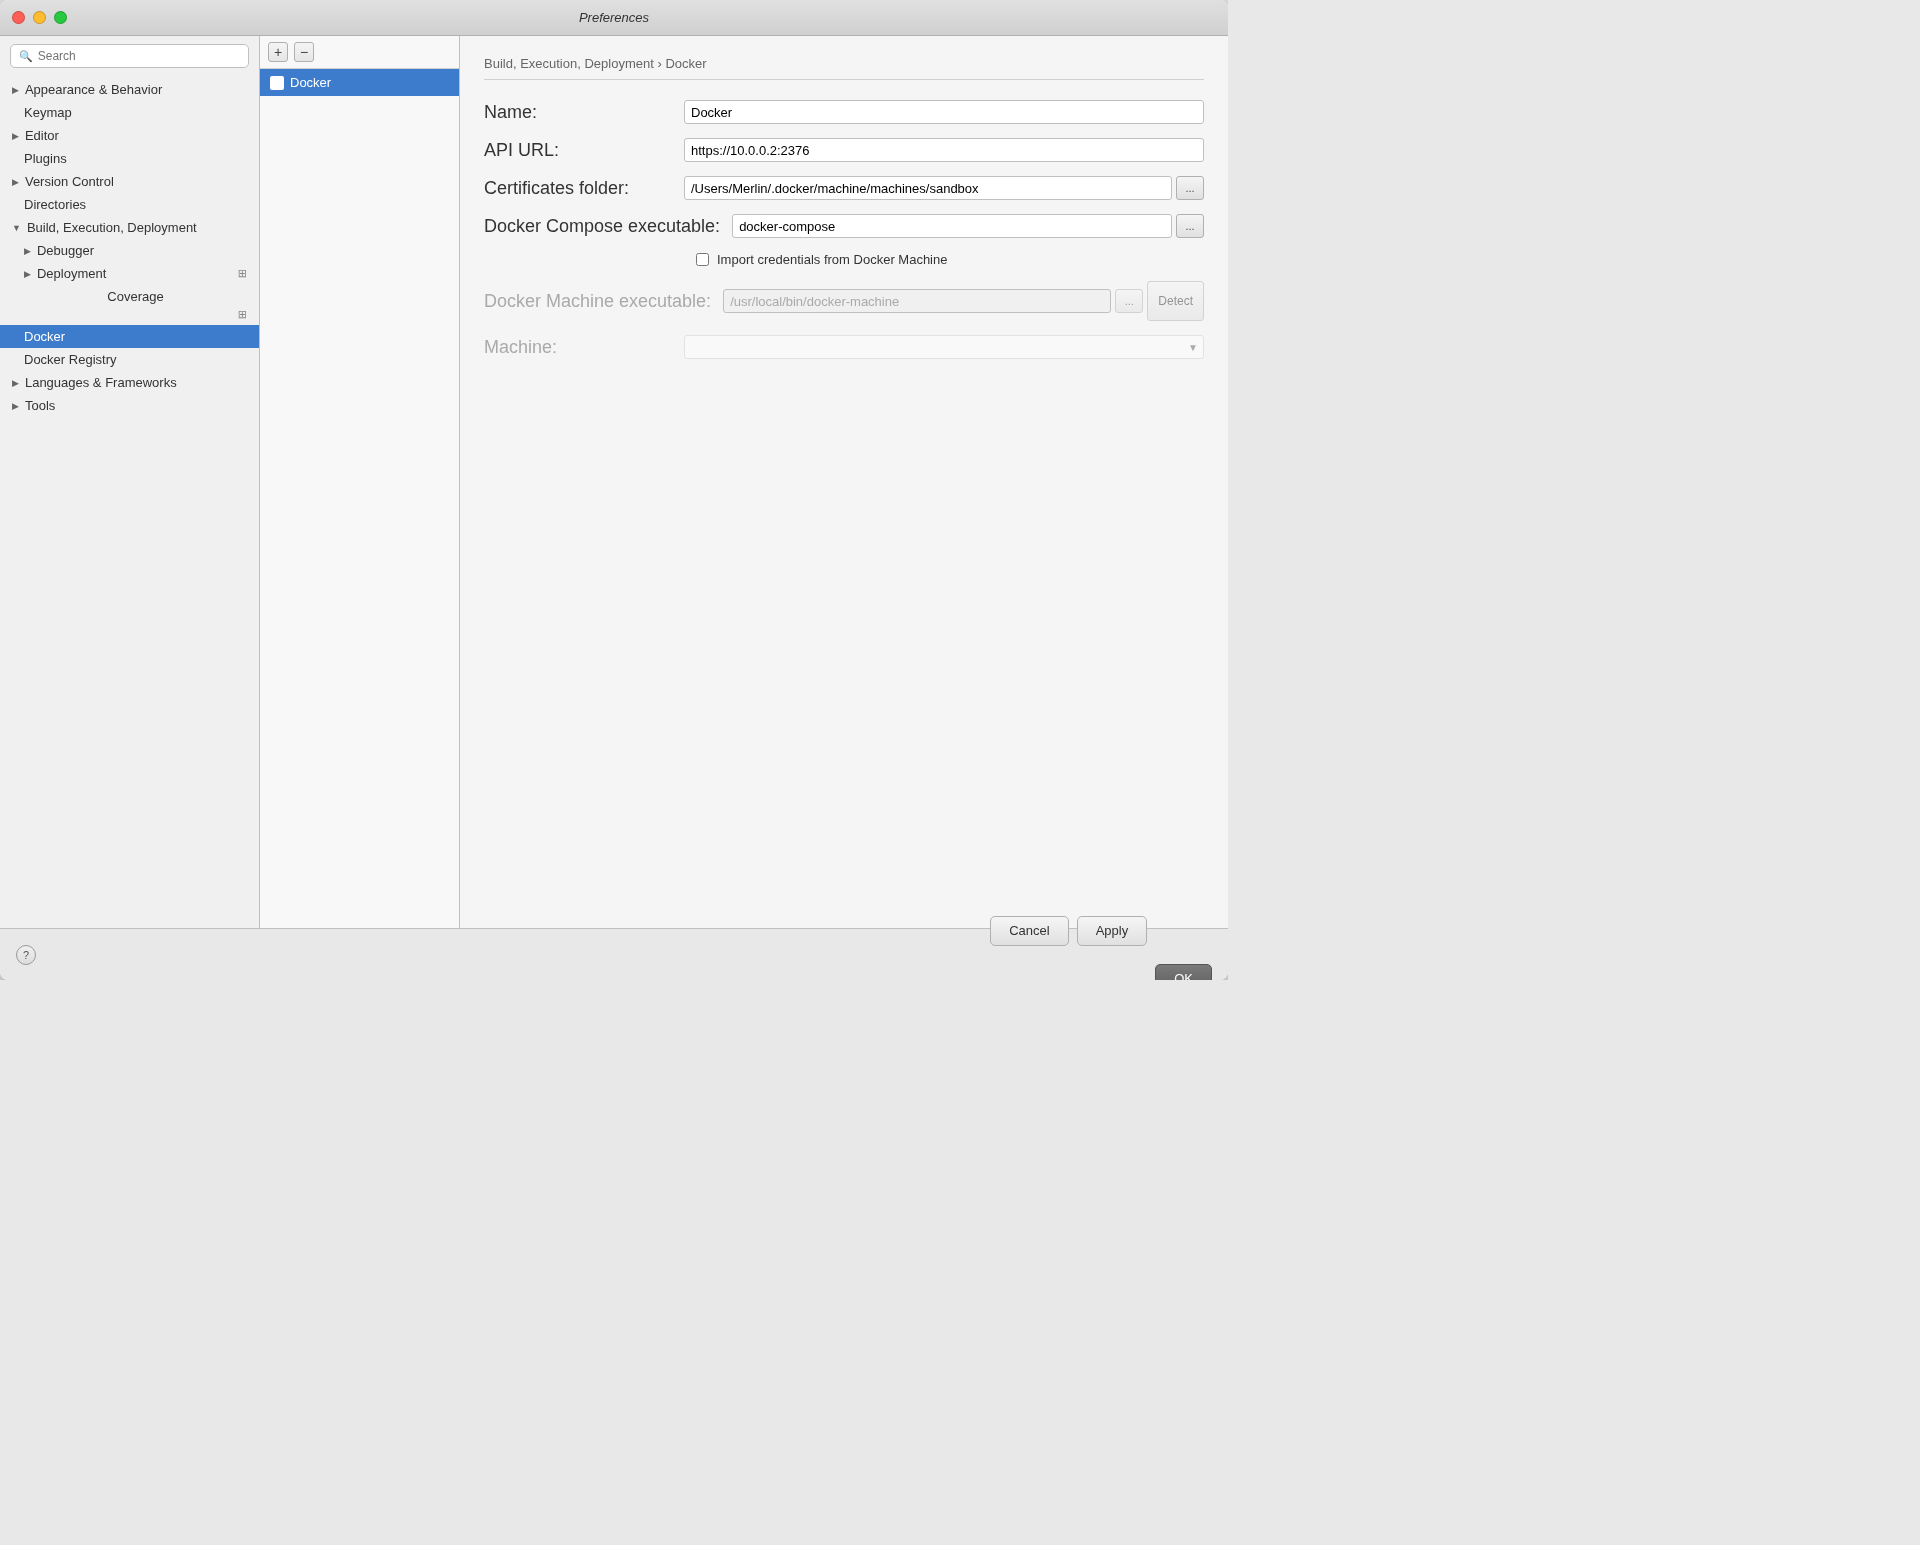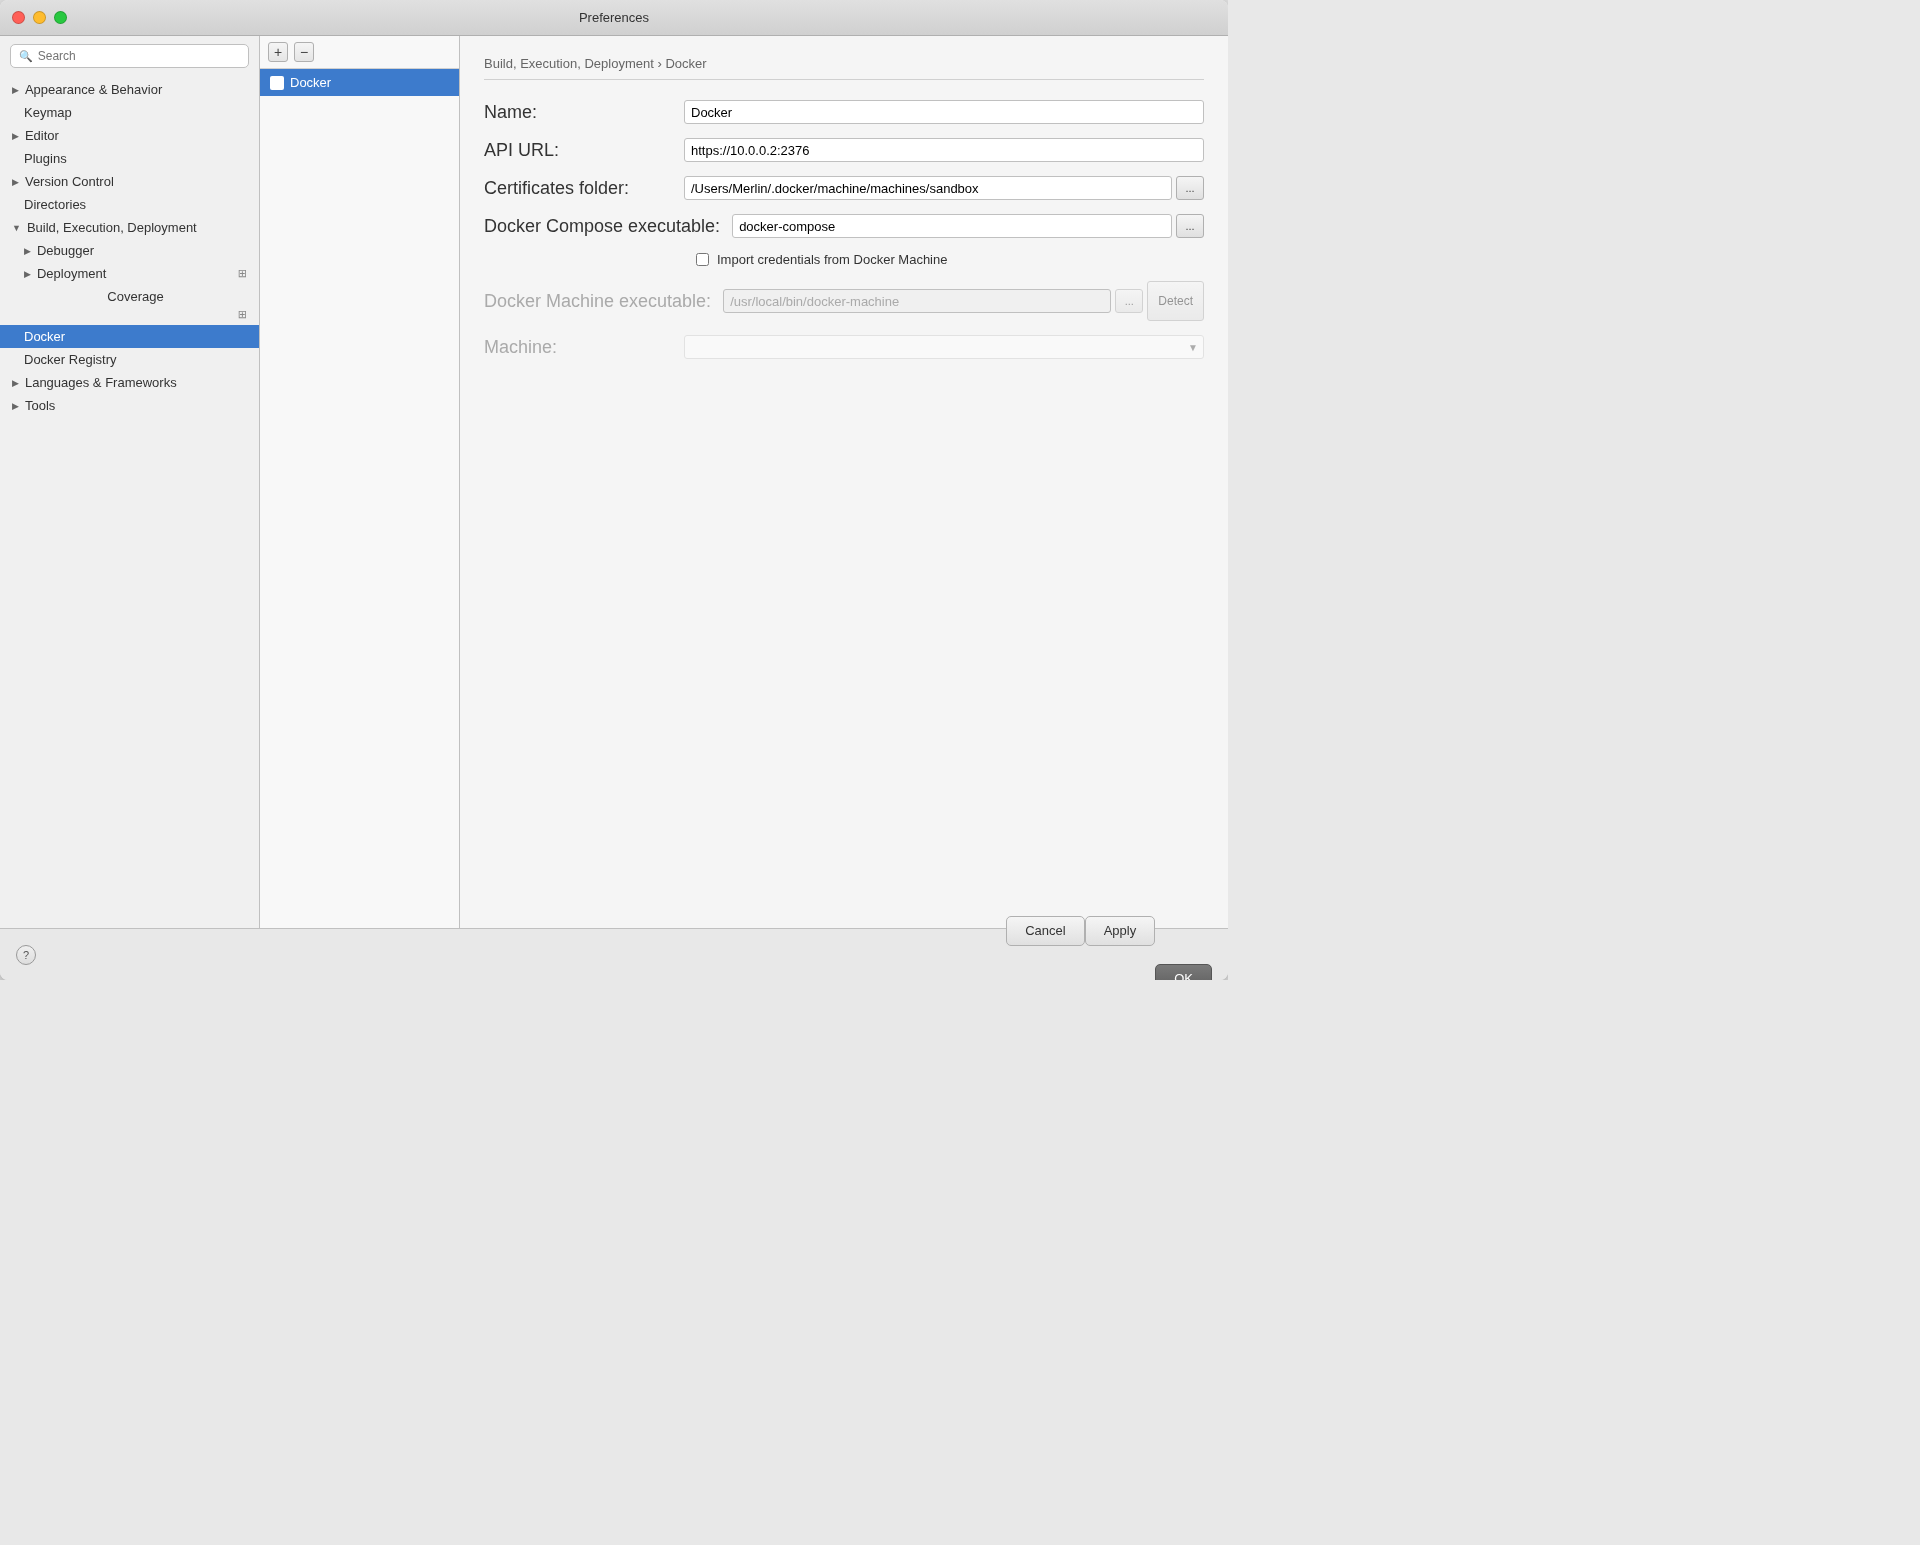--- a/index.html
+++ b/index.html
@@ -50,20 +50,21 @@
     }
 
     .btn-close { background: #ff5f57; }
     .btn-minimize { background: #febc2e; }
     .btn-maximize { background: #28c840; }
 
     .titlebar-title {
       font-size: 13px;
       font-weight: 500;
       color: #333;
+      font-style: italic;
     }
 
     .main-content {
       display: flex;
       flex: 1;
       overflow: hidden;
     }
 
     
     .sidebar {
@@ -363,20 +364,21 @@
       display: flex;
       align-items: center;
       justify-content: center;
       font-size: 11px;
       color: #555;
       cursor: pointer;
     }
 
     .bottom-buttons {
       display: flex;
+      gap: 8px;
     }
 
     .btn-cancel, .btn-apply, .btn-ok {
       height: 30px;
       padding: 0 18px;
       border-radius: 5px;
       cursor: pointer;
       font-size: 13px;
       border: 1px solid #b0b0b0;
     }

